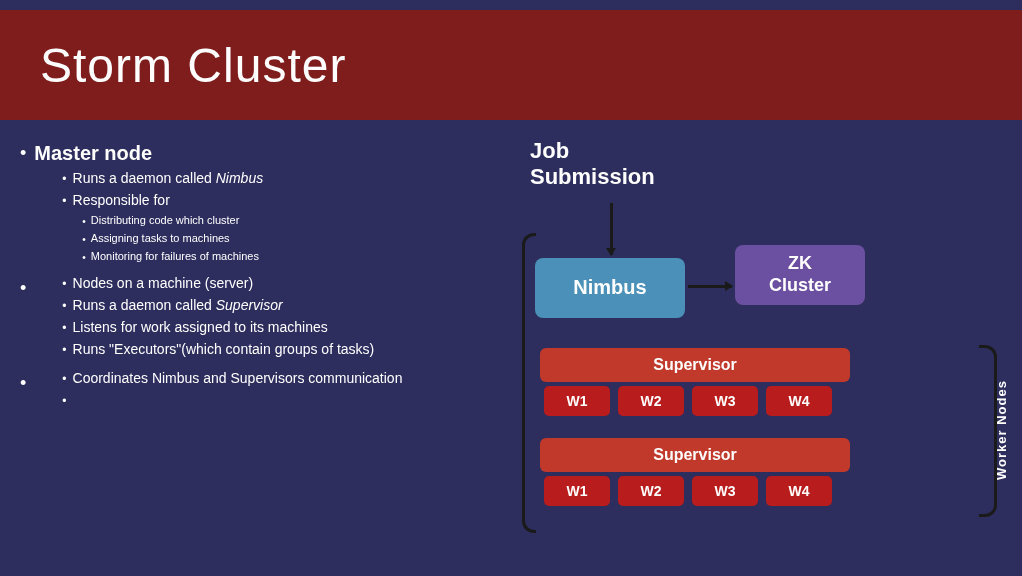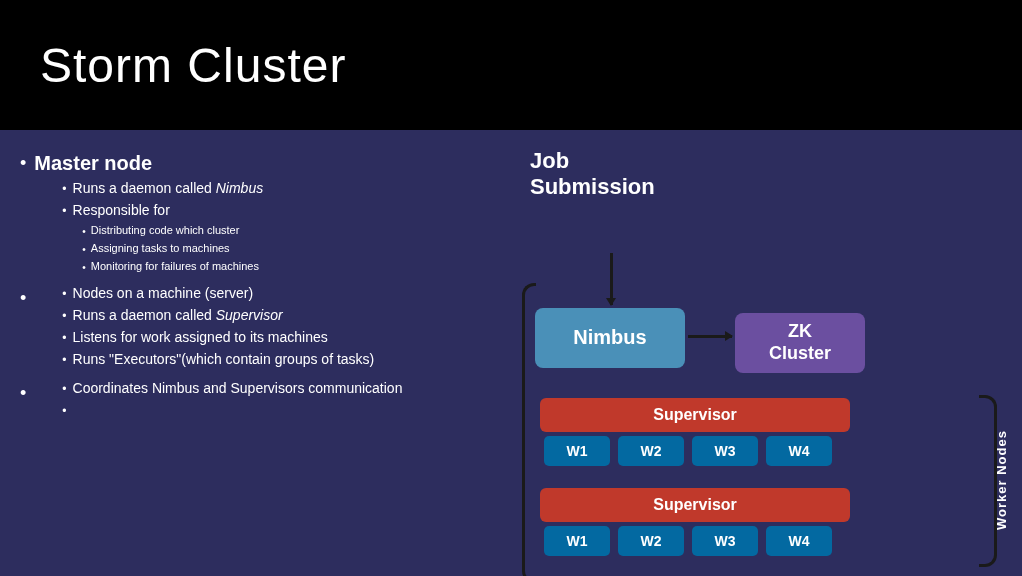--- a/index.html
+++ b/index.html
@@ -7,26 +7,27 @@
       width: 1022px;
       height: 576px;
       background: #2d2d5e;
       font-family: Arial, sans-serif;
       overflow: hidden;
       position: relative;
     }
 
     
     .header {
-      background: #000000;
+      background: #7f1d1d;
       width: 100%;
       padding: 18px 40px 18px 40px;
-      height: 130px;
-      display: flex;
-      align-items: center;
+      height: 110px;
+      display: flex;
+      align-items: center;
+      margin-top: 10px;
     }
 
     .header-title {
       color: #ffffff;
       font-size: 48px;
       font-weight: 400;
       letter-spacing: 1px;
     }
 
     
@@ -104,21 +105,20 @@
 
     .italic { font-style: italic; }
 
     
     .right-panel {
       flex: 1;
       position: relative;
       display: flex;
       flex-direction: column;
       align-items: flex-start;
-      gap: 40px;
     }
 
     .job-submission-label {
       color: #ffffff;
       font-size: 22px;
       font-weight: 600;
       margin-bottom: 12px;
       margin-left: 10px;
       line-height: 1.2;
     }
@@ -143,21 +143,21 @@
       justify-content: center;
       color: #ffffff;
       font-size: 20px;
       font-weight: 600;
     }
 
     
     .zk-box {
       position: absolute;
       left: 215px;
-      top: 60px;
+      top: 42px;
       width: 130px;
       height: 60px;
       background: #6b4fa0;
       border-radius: 8px;
       display: flex;
       align-items: center;
       justify-content: center;
       color: #ffffff;
       font-size: 18px;
       font-weight: 600;
@@ -211,21 +211,21 @@
     }
 
     .worker-row {
       display: flex;
       gap: 8px;
       justify-content: flex-start;
       padding: 0 4px;
     }
 
     .worker-box {
-      background: #0369a1;
+      background: #b91c1c;
       border-radius: 5px;
       width: 66px;
       height: 30px;
       display: flex;
       align-items: center;
       justify-content: center;
       color: #ffffff;
       font-size: 14px;
       font-weight: 600;
     }

